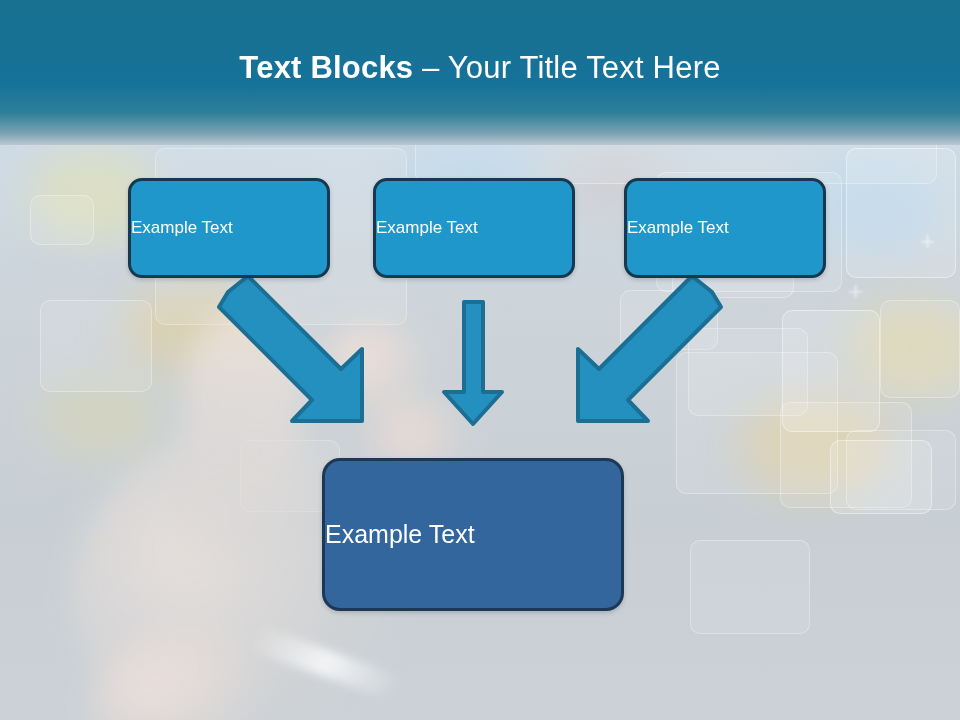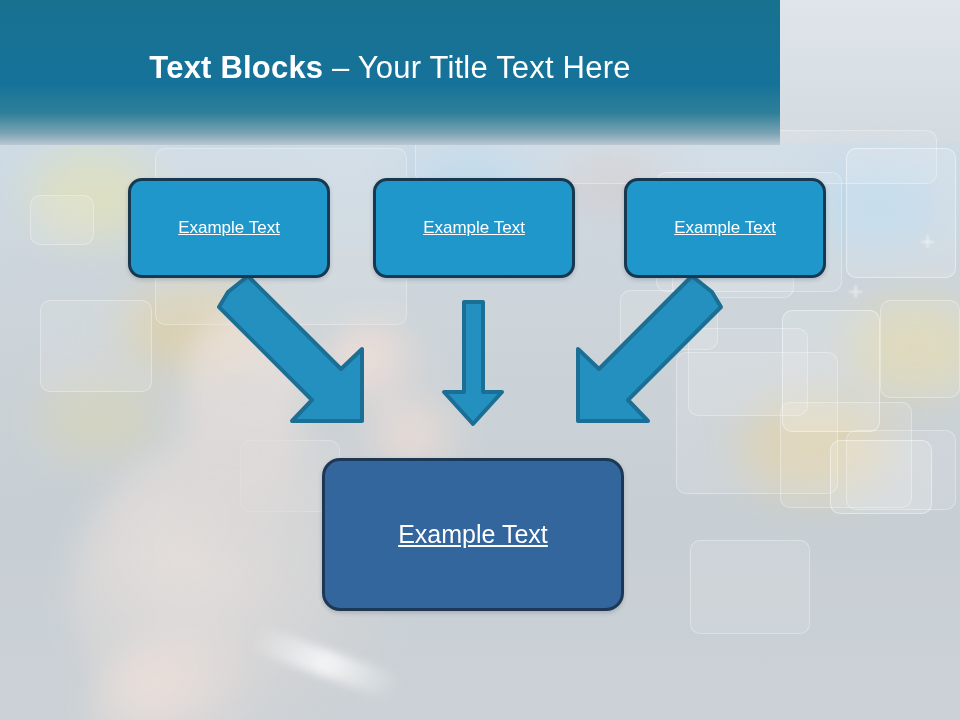--- a/index.html
+++ b/index.html
@@ -110,47 +110,45 @@
     font-size: 26px;
     line-height: 1;
     filter: blur(0.8px);
     user-select: none;
   }
 
   
   .banner {
     position: absolute;
     left: 0; top: 0;
-    width: 780px; height: 145px;
+    width: 960px; height: 145px;
     background: linear-gradient(180deg, #17718f 0%, #16729a 58%, #2e8099 78%, #7ba3b4 92%, #bac8d2 100%);
   }
   .banner-title {
     position: absolute;
     left: 0; right: 0; top: 50px;
     text-align: center;
     color: #ffffff;
     font-size: 31px;
     letter-spacing: .2px;
     white-space: nowrap;
   }
   .banner-title .strong { font-weight: bold; }
   .banner-title .light  { font-weight: normal; }
 
   
   .node {
     position: absolute;
     box-sizing: border-box;
     display: flex;
     align-items: center;
-    justify-content: center;
     border-radius: 14px;
     color: #ffffff;
     text-align: center;
     box-shadow: 0 2px 4px rgba(40,60,80,0.22);
-    text-decoration: underline;
   }
   .node.top {
     width: 202px; height: 100px;
     background: #2097ca;
     border: 3px solid #17384f;
     font-size: 17px;
   }
   .node.bottom {
     width: 302px; height: 153px;
     background: #32669d;

